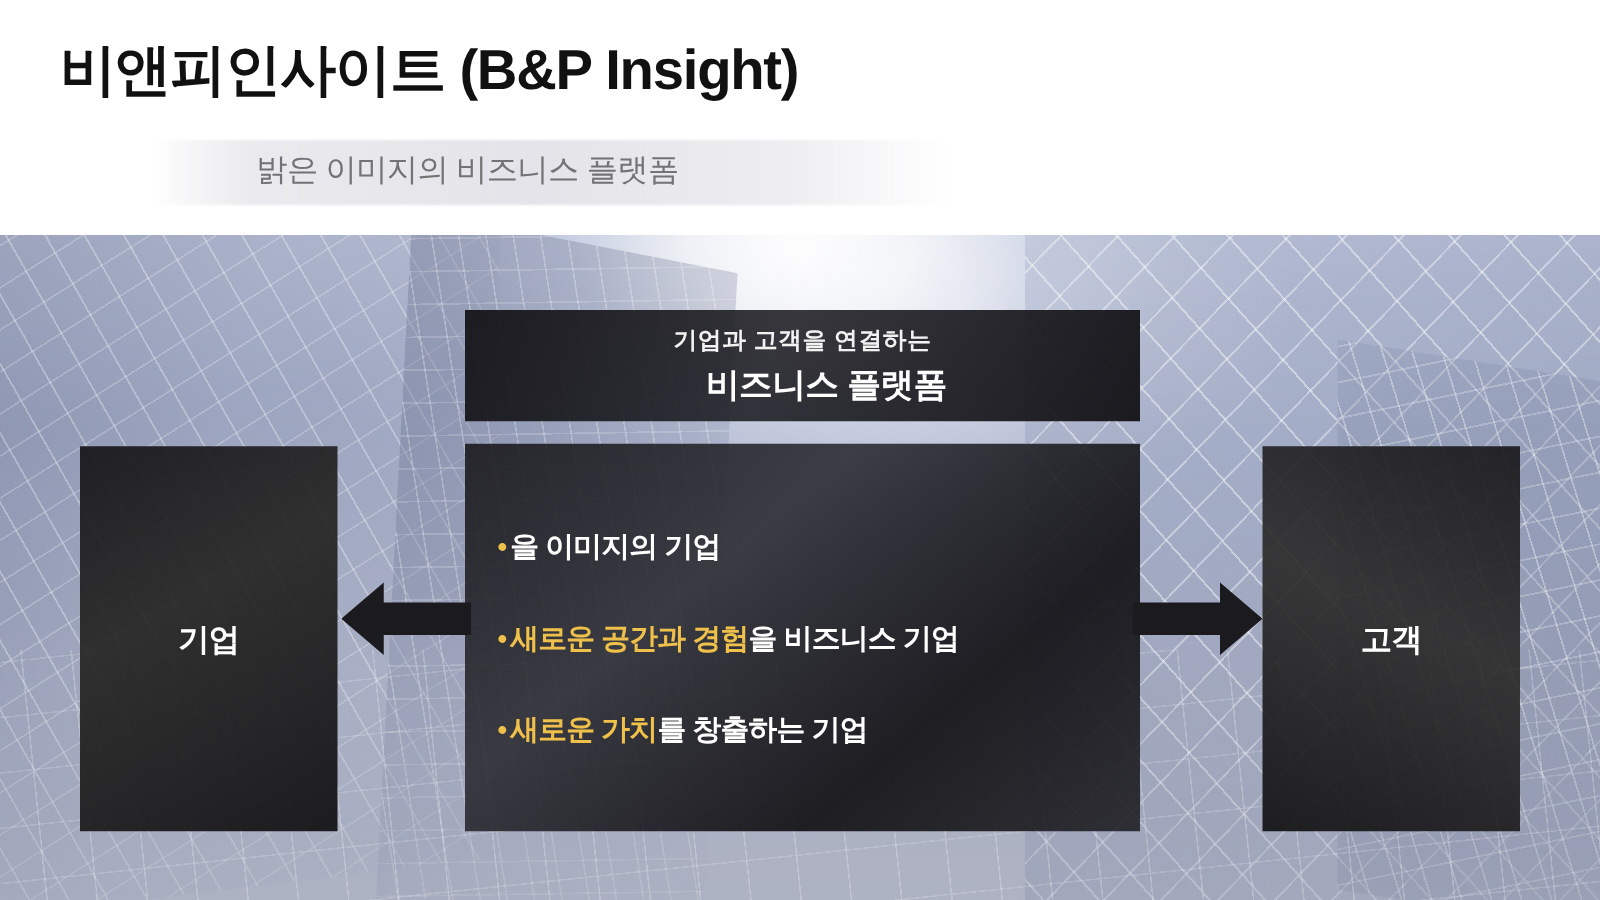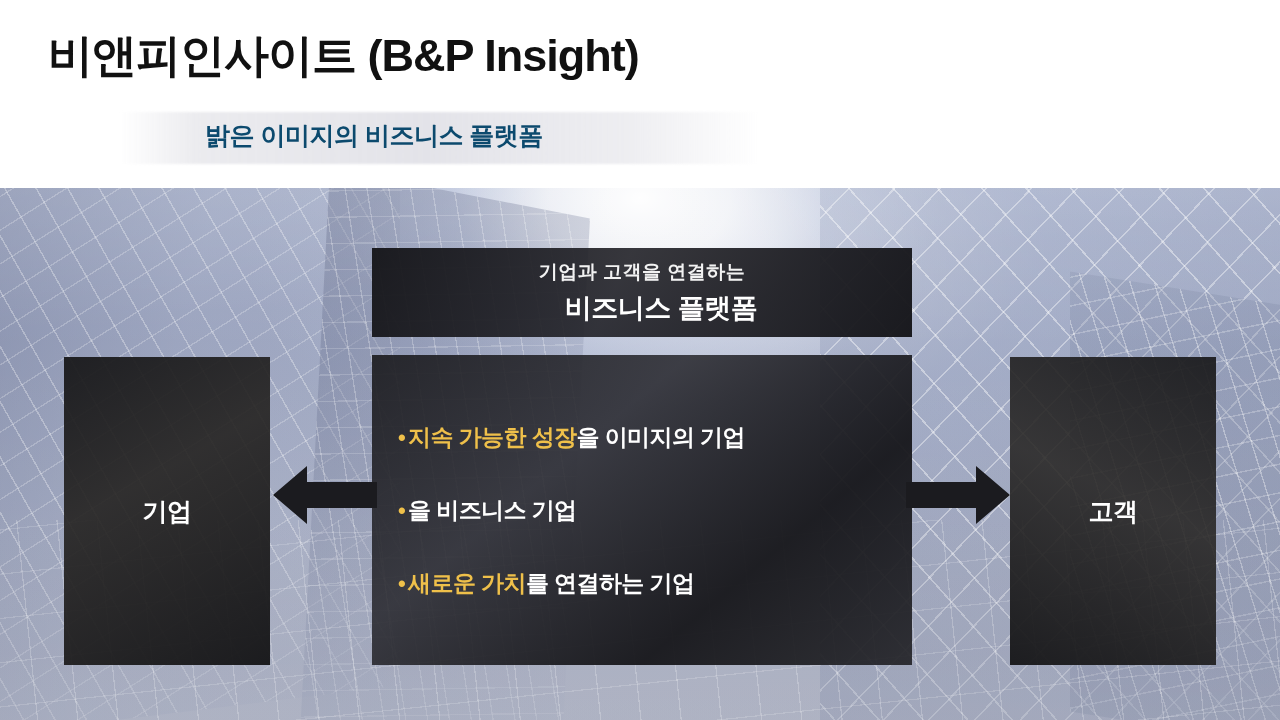--- a/index.html
+++ b/index.html
@@ -52,22 +52,22 @@
     font-weight: bold;
     color: #111111;
     letter-spacing: -1px;
     white-space: nowrap;
   }
   .subtitle {
     position: absolute;
     left: 205px;
     top: 119px;
     font-size: 25px;
-    font-weight: bold;
-    color: #0c4a6e;
+    font-weight: normal;
+    color: #737373;
     letter-spacing: -0.5px;
     white-space: nowrap;
   }
 
   
   .stage {
     position: absolute;
     left: 0; top: 188px;
     width: 1280px;
     height: 532px;
@@ -288,33 +288,33 @@
 
     <div class="panel panel-header">
       <div class="line1">기업과 고객을  연결하는</div>
       <div class="line2">비즈니스 플랫폼</div>
     </div>
 
     <div class="panel panel-center">
 
       <div class="bullet-row">
         <span class="bullet-dot">•</span>
-        <span class="hi">지속 가능한 성장</span>
         <span class="pl">을 이미지의 기업</span>
       </div>
 
       <div class="bullet-row">
         <span class="bullet-dot">•</span>
+        <span class="hi">새로운 공간과 경험</span>
         <span class="pl">을 비즈니스 기업</span>
       </div>
 
       <div class="bullet-row">
         <span class="bullet-dot">•</span>
         <span class="hi">새로운 가치</span>
-        <span class="pl">를 연결하는 기업</span>
+        <span class="pl">를 창출하는 기업</span>
       </div>
 
     </div>
 
     <div class="panel panel-side panel-left">
       <span>기업</span>
     </div>
 
     <div class="panel panel-side panel-right">
       <span>고객</span>

